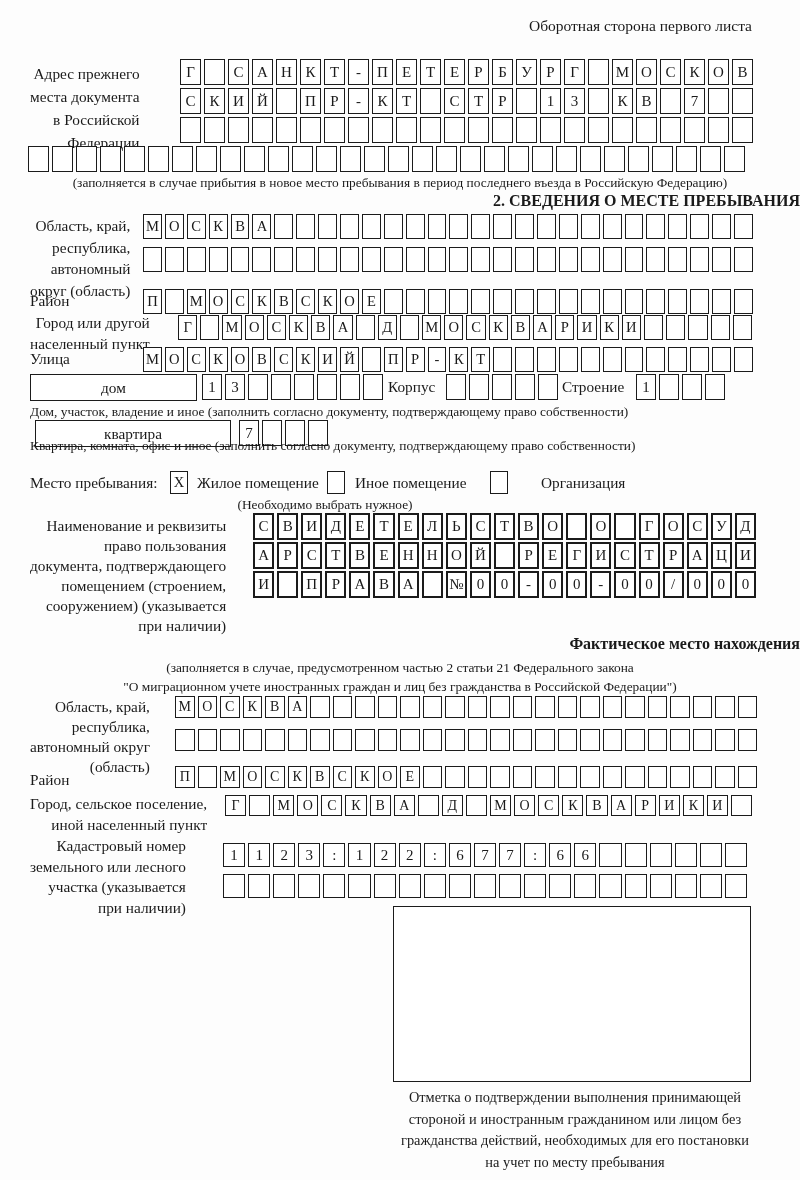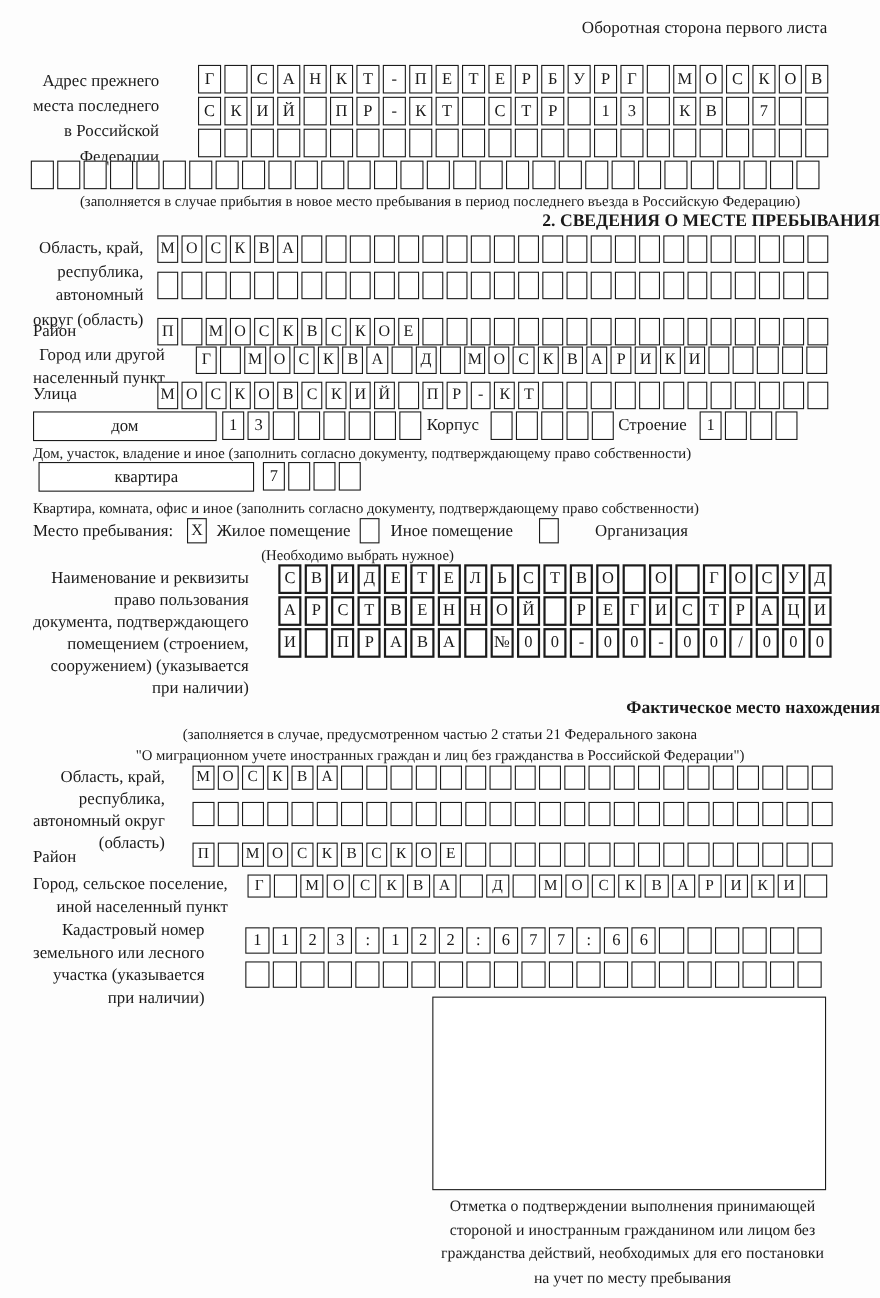--- a/index.html
+++ b/index.html
@@ -35,21 +35,21 @@
 </style>
 </head>
 <body>
 
 <div id="page">
 
   <div class="abs note" style="top:17px;left:0;width:752px;">Оборотная сторона первого листа</div>
 
   <div class="abs lbl" style="left:30px;top:62px;line-height:23px">
       <div>Адрес прежнего</div>
-      <div>места последнего</div>
+      <div>места документа</div>
       <div>в Российской</div>
       <div>Федерации</div>
     </div>
   <div class="abs cellrow" style="left:180px;top:59px;--w:21px;--h:26px;--fs:15px">
       <span class="cell">Г</span>
       <span class="cell"></span>
       <span class="cell">С</span>
       <span class="cell">А</span>
       <span class="cell">Н</span>
       <span class="cell">К</span>
@@ -356,21 +356,21 @@
 
   <div class="abs widebox" style="left:35px;top:420px;width:196px">
     <span>квартира</span>
   </div>
   <div class="abs cellrow" style="left:239px;top:420px;--w:20px;--h:26px;--fs:15px">
       <span class="cell">7</span>
       <span class="cell"></span>
       <span class="cell"></span>
       <span class="cell"></span>
     </div>
-  <div class="abs cap" style="left:30px;top:453px">Квартира, комната, офис и иное (заполнить согласно документу, подтверждающему право собственности)</div>
+  <div class="abs cap" style="left:30px;top:437px">Квартира, комната, офис и иное (заполнить согласно документу, подтверждающему право собственности)</div>
 
   <div class="abs t" style="left:30px;top:473px">Место пребывания:</div>
   <div class="abs cb" style="left:170px;top:471px">X</div>
   <div class="abs t" style="left:197px;top:473px">Жилое помещение</div>
   <div class="abs cb" style="left:327px;top:471px"></div>
   <div class="abs t" style="left:355px;top:473px">Иное помещение</div>
   <div class="abs cb" style="left:490px;top:471px"></div>
   <div class="abs t" style="left:541px;top:473px">Организация</div>
   <div class="abs cap center" style="left:150px;top:496px;width:350px">(Необходимо выбрать нужное)</div>
 

